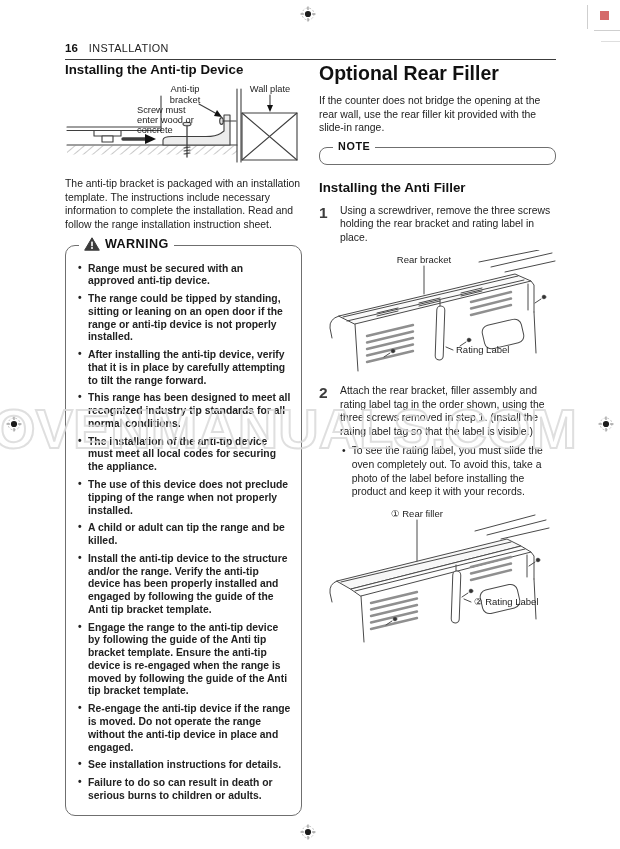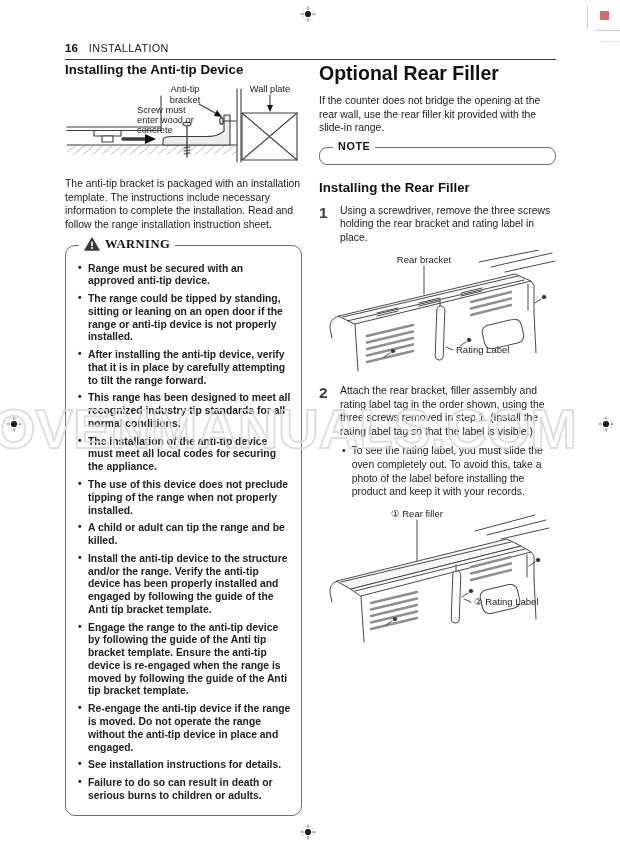--- a/index.html
+++ b/index.html
@@ -31,21 +31,21 @@
   h1.sec { font-size: 19.5px; font-weight: bold; color: #111; margin: 2px 0 9px; }
   h2.sec { font-size: 13.3px; font-weight: bold; color: #111; margin: 2px 0 6px; }
   p.body { font-size: 10.4px; line-height: 1.31; margin: 6px 0; }
   
   .callout { position: relative; border: 1.4px solid #6f6f6f; border-radius: 10px; background: #fff; }
   .callout-title {
     position: absolute; top: -9px; left: 13px; background: #fff; padding: 0 5px;
     display: flex; align-items: center; gap: 5px; font-weight: bold; color: #111;
   }
   .warning-box { margin-top: 13px; padding: 13px 9px 7px 11px; }
-  .warning-box .callout-title { font-size: 12.6px; letter-spacing: .4px; font-family: Liberation Serif, serif; }
+  .warning-box .callout-title { font-size: 12.6px; letter-spacing: .4px; }
   .note-box { margin: 12px 0 9px; padding: 9px 8px 7px 10px; border-radius: 8px; }
   .note-box .callout-title { font-size: 10.8px; letter-spacing: .6px; top: -8px; }
   .note-text { font-size: 10.4px; line-height: 1.31; }
   ul.bullets { list-style: none; }
   ul.bullets li {
     position: relative; padding-left: 11px; margin: 4px 0 5px;
     font-size: 10.35px; line-height: 1.235; font-weight: bold;
   }
   ul.bullets li::before { content: "•"; position: absolute; left: 1px; top: -1px; }
   
@@ -198,21 +198,21 @@
         <h1 class="sec">Optional Rear Filler</h1>
         <p class="body">If the counter does not bridge the opening at the rear wall, use the rear filler kit provided with the slide-in range.</p>
 
         <div class="callout note-box">
           <div class="callout-title">
             <span>NOTE</span>
           </div>
         </div>
 
 
-        <h2 class="sec" style="margin-top:15px;">Installing the Rear Filler</h2>
+        <h2 class="sec" style="margin-top:15px;">Installing the Anti Filler</h2>
 
         <div class="step">
           <div class="step-num">1</div>
           <div class="step-body">Using a screwdriver, remove the three screws holding the rear bracket and rating label in place.</div>
         </div>
 
         <svg class="diagram" width="237" height="125" viewBox="0 0 237 125">
           <g stroke="#4a4a4a" stroke-width="1" fill="none" stroke-linecap="round" stroke-linejoin="round">
 
             <line x1="160" y1="12" x2="220" y2="0"></line>

